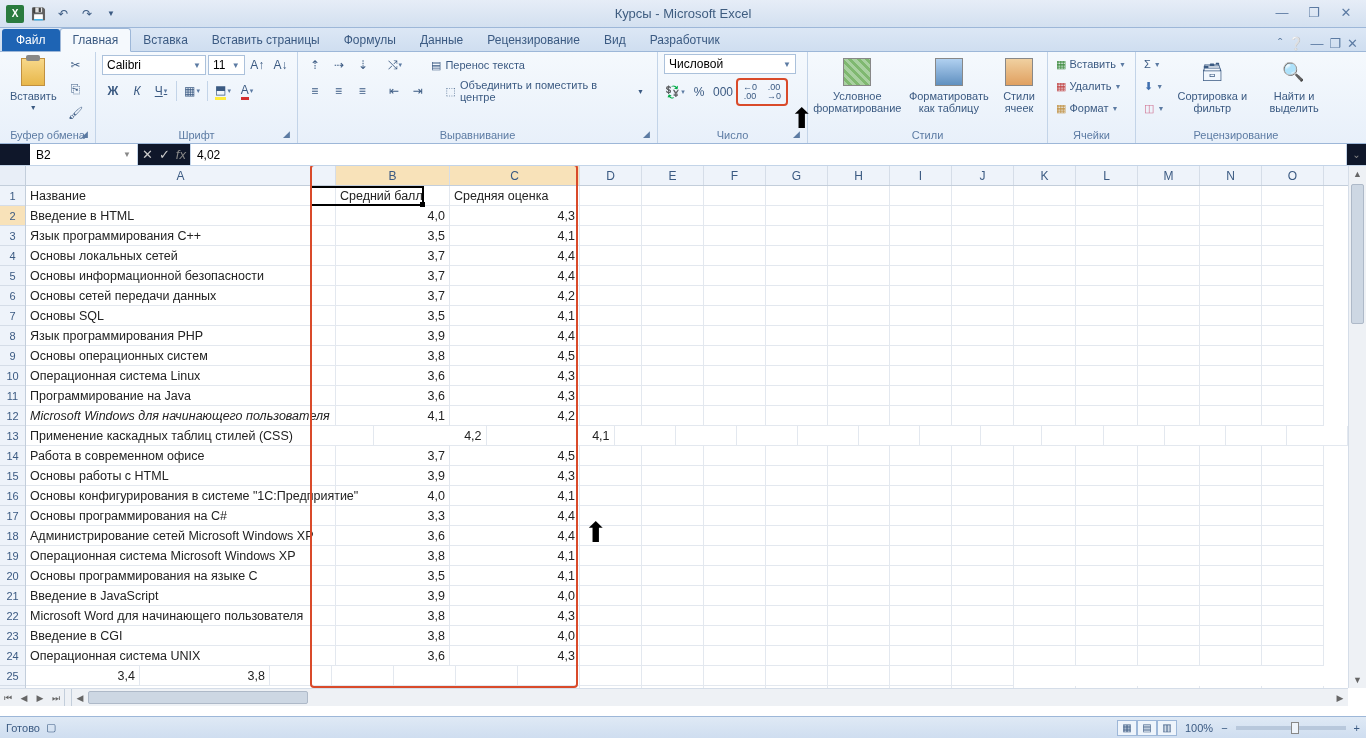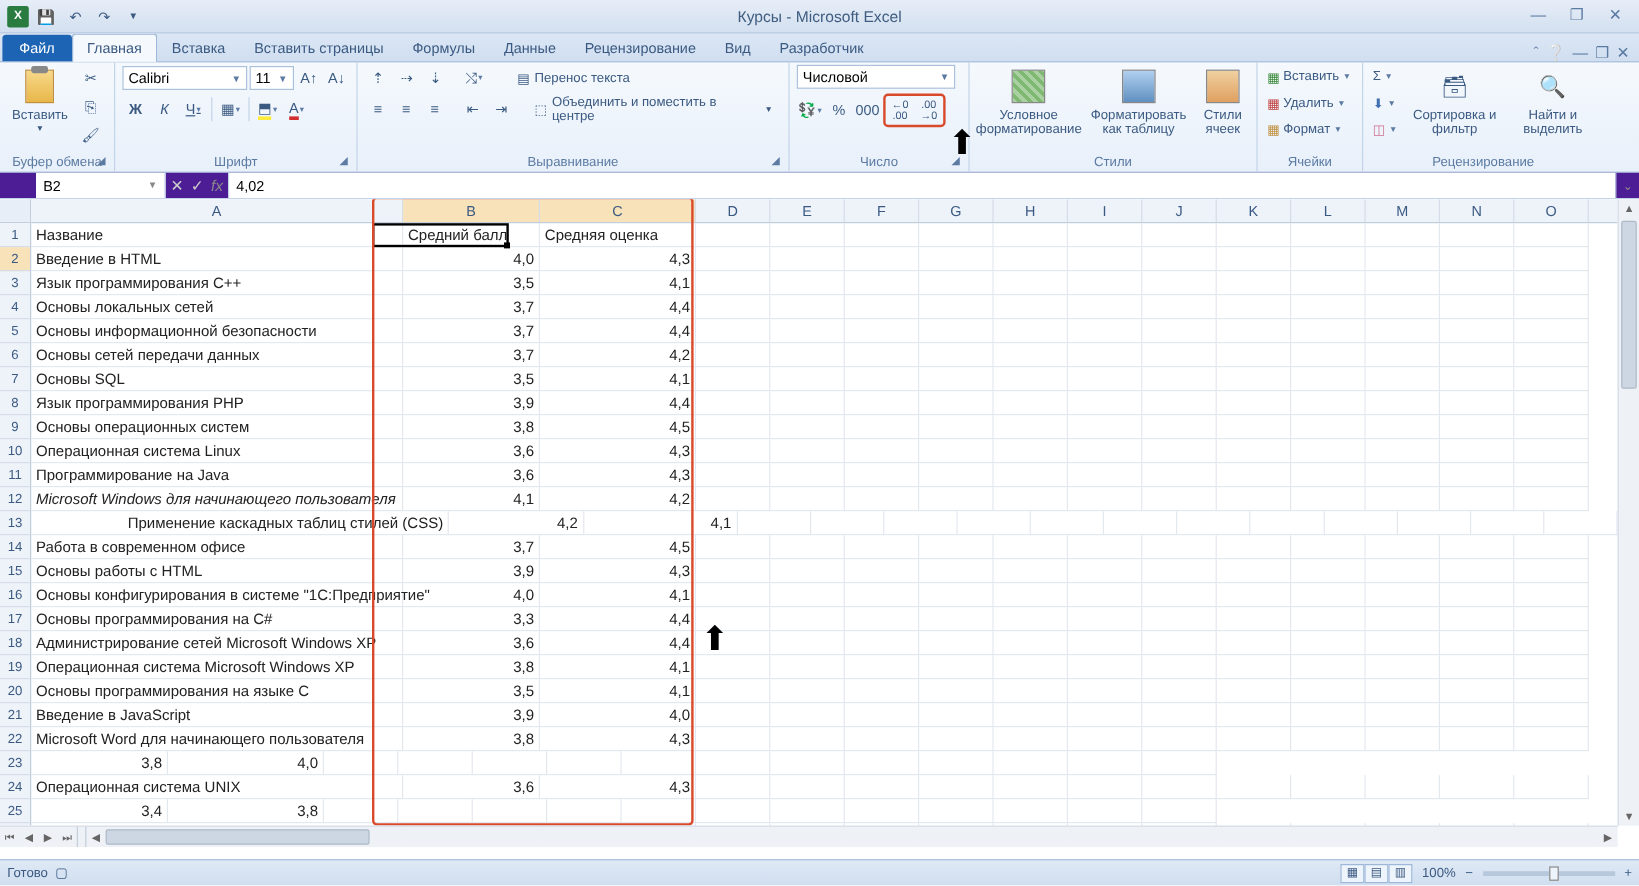--- a/index.html
+++ b/index.html
@@ -35,21 +35,21 @@
 .small-btn { width: 22px; height: 22px; display: flex; align-items: center; justify-content: center; font-size: 12px; color: #3b5a82; border: 1px solid transparent; }
 .small-btn.dd::after { content: '▾'; font-size: 7px; margin-left: 1px; color: #5c7ba3; }
 .combo { height: 20px; border: 1px solid #abc1db; background: #fff; font-size: 12px; padding: 0 4px; display: flex; align-items: center; justify-content: space-between; }
 .combo .arr { font-size: 8px; color: #5c7ba3; }
 .wide-btn { height: 22px; border: 1px solid transparent; padding: 0 6px; font-size: 11px; color: #3b5a82; display: flex; align-items: center; gap: 4px; }
 .highlight-box { border: 2px solid #d94a2a; border-radius: 4px; padding: 1px; }
 .menu-item { height: 20px; font-size: 11px; color: #3b5a82; display: flex; align-items: center; gap: 3px; padding: 0 2px; }
 .menu-item .arr { font-size: 7px; color: #5c7ba3; }
 
 
-.fbar-row { height: 22px; border-bottom: 1px solid #c3d4e8; display: flex; align-items: stretch; background: #4c1d95; }
+.fbar-row { height: 22px; border-bottom: 1px solid #c3d4e8; display: flex; align-items: stretch; background: #0f172a; }
 .name-box { width: 108px; border-right: 1px solid #c3d4e8; background: #fff; display: flex; align-items: center; padding: 0 6px; font-size: 12px; margin-left: 30px; justify-content: space-between;}
 .name-box .arr { font-size: 8px; color: #888; }
 .fbar-btns { display: flex; align-items: center; padding: 0 4px; gap: 6px; color: #888; font-size: 13px; }
 .fbar { flex: 1; background: #fff; border-left: 1px solid #c3d4e8; padding: 0 6px; display: flex; align-items: center; font-size: 12px; }
 .fbar-expand { width: 20px; display:flex; align-items:center; justify-content:center; color:#888; font-size:10px; border-left:1px solid #c3d4e8;}
 
 
 .grid-area { position: absolute; top: 166px; left: 0; right: 0; bottom: 32px; overflow: hidden; background: #fff; }
 .corner { position: absolute; left: 0; top: 0; width: 26px; height: 20px; background: #e8eef7; border-right: 1px solid #c3cedb; border-bottom: 1px solid #c3cedb; }
 .col-headers { position: absolute; left: 26px; top: 0; right: 18px; height: 20px; display: flex; background: #eef3fa; border-bottom: 1px solid #c3cedb; }
@@ -598,21 +598,21 @@
         <div class="cell num" style="width: 62px;"></div>
         <div class="cell num" style="width: 62px;"></div>
         <div class="cell num" style="width: 62px;"></div>
         <div class="cell num" style="width: 62px;"></div>
         <div class="cell num" style="width: 62px;"></div>
         <div class="cell num" style="width: 62px;"></div>
         <div class="cell num" style="width: 62px;"></div>
         <div class="cell num" style="width: 62px;"></div>
       </div>
       <div class="crow">
-        <div class="cell" style="width: 354px; text-align: right;">Применение каскадных таблиц стилей (CSS)</div>
+        <div class="cell" style="width: 354px;">Применение каскадных таблиц стилей (CSS)</div>
         <div class="cell num" style="width: 114px;">4,2</div>
         <div class="cell num" style="width: 130px;">4,1</div>
         <div class="cell num" style="width: 62px;"></div>
         <div class="cell num" style="width: 62px;"></div>
         <div class="cell num" style="width: 62px;"></div>
         <div class="cell num" style="width: 62px;"></div>
         <div class="cell num" style="width: 62px;"></div>
         <div class="cell num" style="width: 62px;"></div>
         <div class="cell num" style="width: 62px;"></div>
         <div class="cell num" style="width: 62px;"></div>
@@ -768,20 +768,21 @@
         <div class="cell num" style="width: 62px;"></div>
         <div class="cell num" style="width: 62px;"></div>
         <div class="cell num" style="width: 62px;"></div>
         <div class="cell num" style="width: 62px;"></div>
         <div class="cell num" style="width: 62px;"></div>
         <div class="cell num" style="width: 62px;"></div>
         <div class="cell num" style="width: 62px;"></div>
         <div class="cell num" style="width: 62px;"></div>
       </div>
       <div class="crow">
+        <div class="cell" style="width: 310px;">Введение в CGI</div>
         <div class="cell num" style="width: 114px;">3,8</div>
         <div class="cell num" style="width: 130px;">4,0</div>
         <div class="cell num" style="width: 62px;"></div>
         <div class="cell num" style="width: 62px;"></div>
         <div class="cell num" style="width: 62px;"></div>
         <div class="cell num" style="width: 62px;"></div>
         <div class="cell num" style="width: 62px;"></div>
         <div class="cell num" style="width: 62px;"></div>
         <div class="cell num" style="width: 62px;"></div>
         <div class="cell num" style="width: 62px;"></div>

